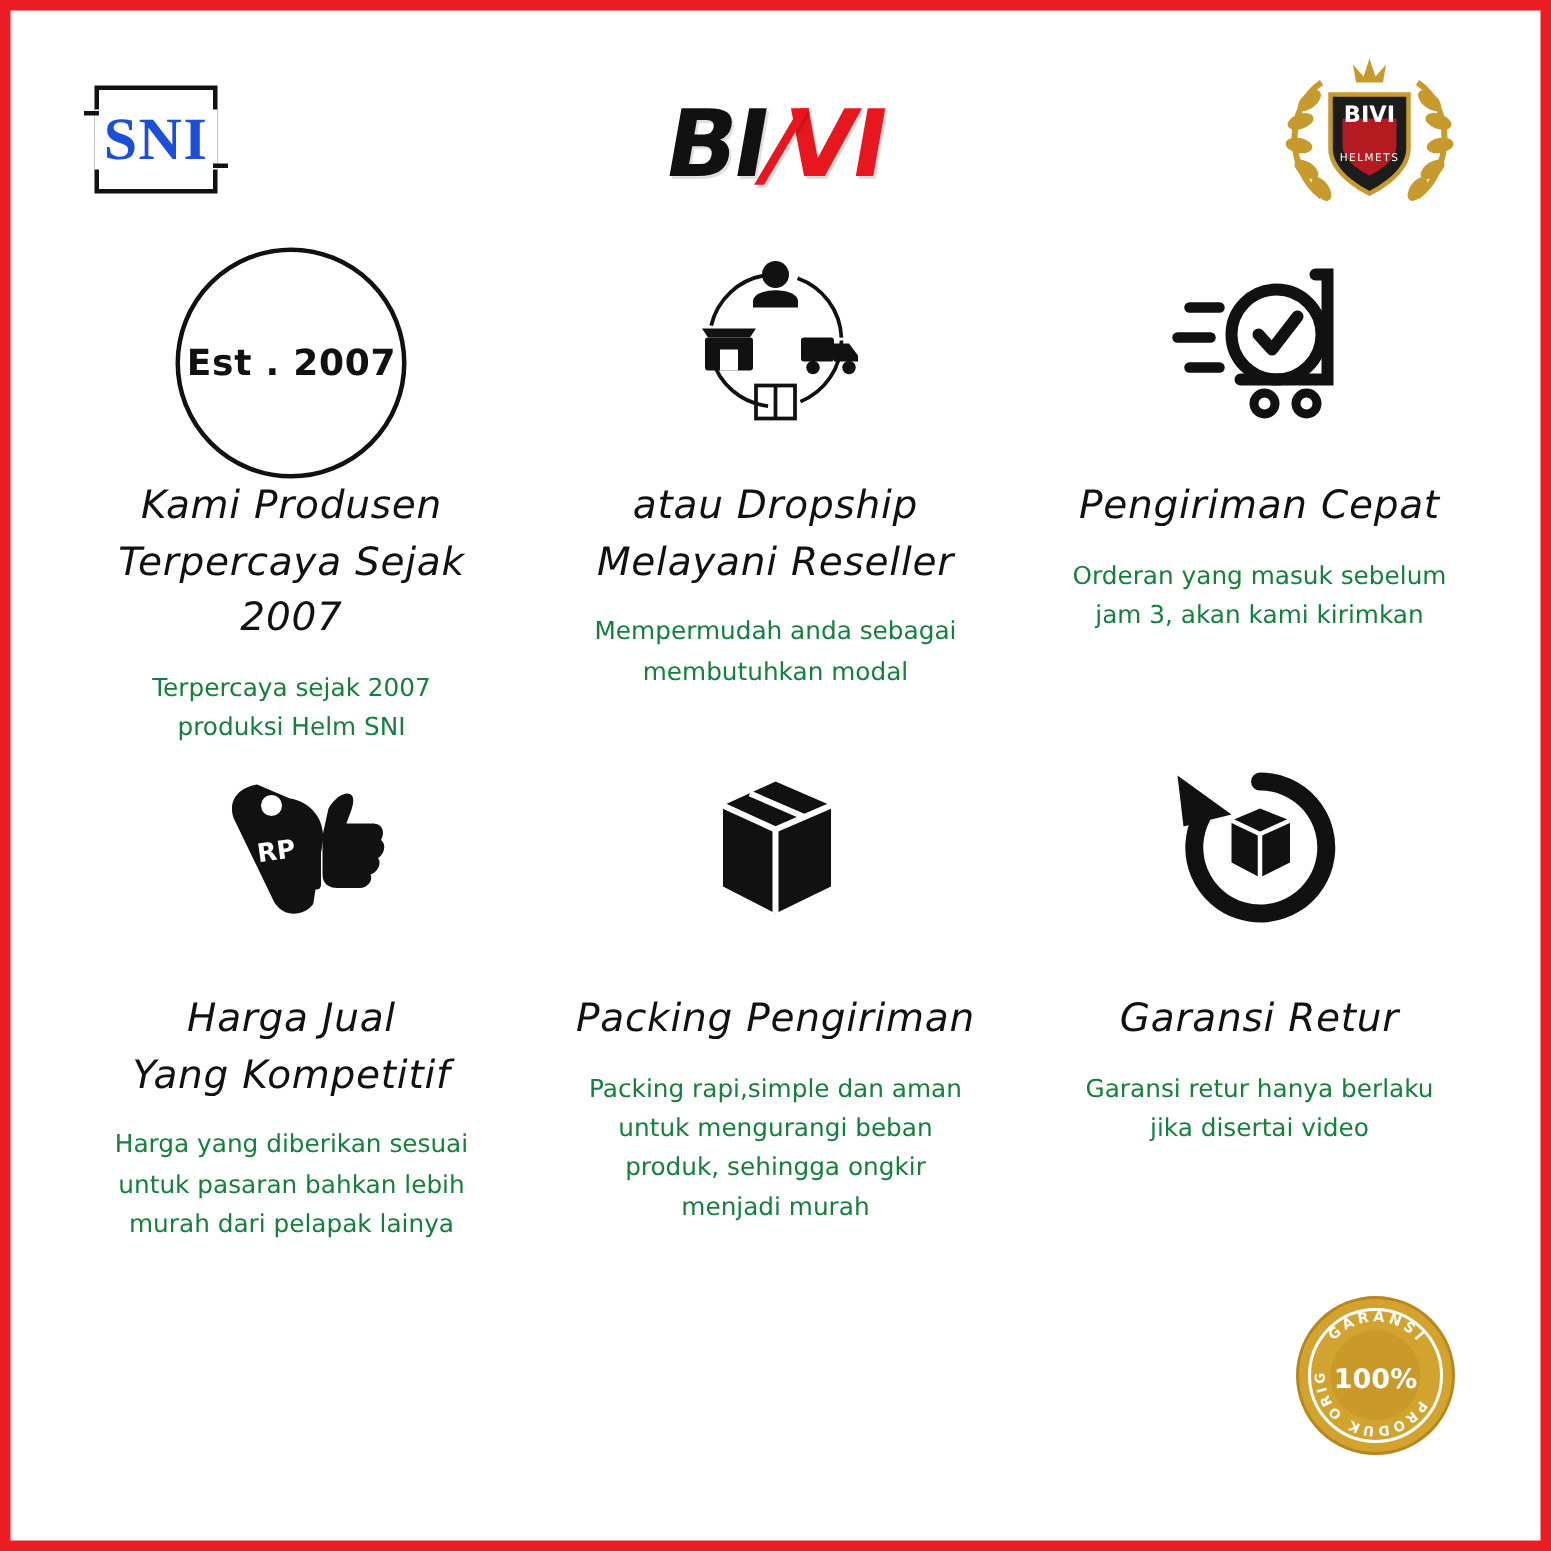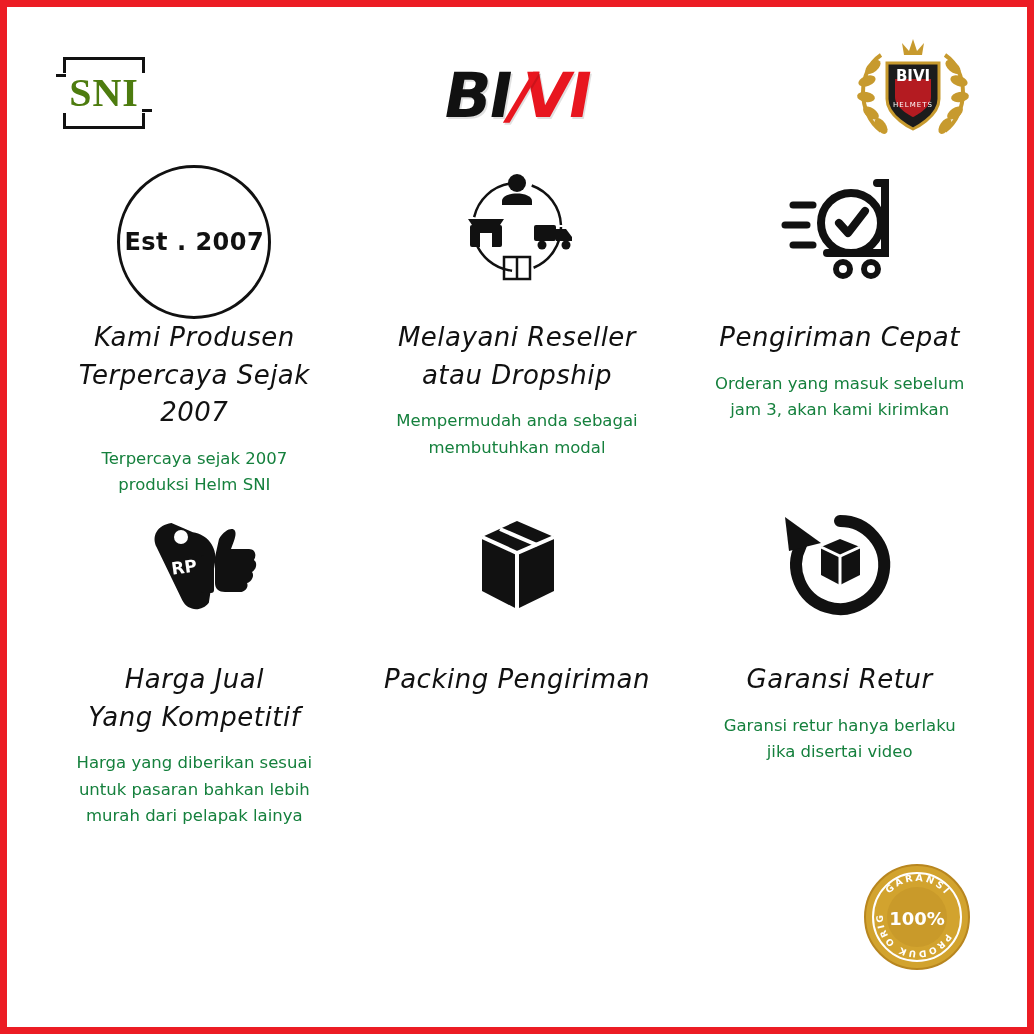--- a/index.html
+++ b/index.html
@@ -45,21 +45,21 @@
     box-sizing: border-box;
     display: flex;
     align-items: center;
     justify-content: center;
   }
   .sni-badge .sni-text {
     font-family: "Liberation Serif", serif;
     font-size: 40px;
     font-weight: 700;
     letter-spacing: 1px;
-    color: #4d7c0f;
+    color: #1d4ed8;
     line-height: 1;
     background: #fff;
     padding: 0 6px;
     text-align: center;
   }
   .sni-badge::before {
     content: "";
     position: absolute;
     left: -10px;
     top: 14px;
@@ -258,22 +258,22 @@
               <circle cx="124" cy="80" r="4.5"></circle>
             </g>
 
             <g fill="none" stroke="#111" stroke-width="2.5">
               <rect x="62" y="92" width="26" height="22"></rect>
               <path d="M75 92 L75 114"></path>
             </g>
           </svg>
         </div>
         <div class="cell-title">
+          <div>atau Dropship</div>
           <div>Melayani Reseller</div>
-          <div>atau Dropship</div>
         </div>
         <div class="cell-desc">
           <div>Mempermudah anda sebagai</div>
           <div>membutuhkan modal</div>
         </div>
       </div>
 
       <div class="cell">
         <div class="icon-wrap">
           <svg width="150" height="130" viewBox="0 0 150 130" xmlns="http://www.w3.org/2000/svg">
@@ -326,20 +326,26 @@
         <div class="icon-wrap">
           <svg width="150" height="120" viewBox="0 0 150 120" xmlns="http://www.w3.org/2000/svg">
             <path d="M40 30 L75 14 L112 30 L112 84 L75 102 L40 84 Z" fill="#111"></path>
             <path d="M40 30 L75 46 L112 30" fill="none" stroke="#fff" stroke-width="4"></path>
             <path d="M75 46 L75 102" fill="none" stroke="#fff" stroke-width="4"></path>
             <path d="M58 22 L95 38" fill="none" stroke="#fff" stroke-width="4"></path>
           </svg>
         </div>
         <div class="cell-title">
           <div>Packing Pengiriman</div>
+        </div>
+        <div class="cell-desc">
+          <div>Packing rapi,simple dan aman</div>
+          <div>untuk mengurangi beban</div>
+          <div>produk, sehingga ongkir</div>
+          <div>menjadi murah</div>
         </div>
       </div>
 
       <div class="cell">
         <div class="icon-wrap">
           <svg width="150" height="120" viewBox="0 0 150 120" xmlns="http://www.w3.org/2000/svg">
             <path d="M75 14 A44 44 0 1 1 36 38" fill="none" stroke="#111" stroke-width="12" stroke-linecap="round"></path>
             <path d="M20 10 L24 44 L56 36 Z" fill="#111"></path>
             <path d="M56 40 L75 32 L95 40 L95 68 L75 78 L56 68 Z" fill="#111"></path>
             <path d="M56 40 L75 49 L95 40" fill="none" stroke="#fff" stroke-width="3"></path>

